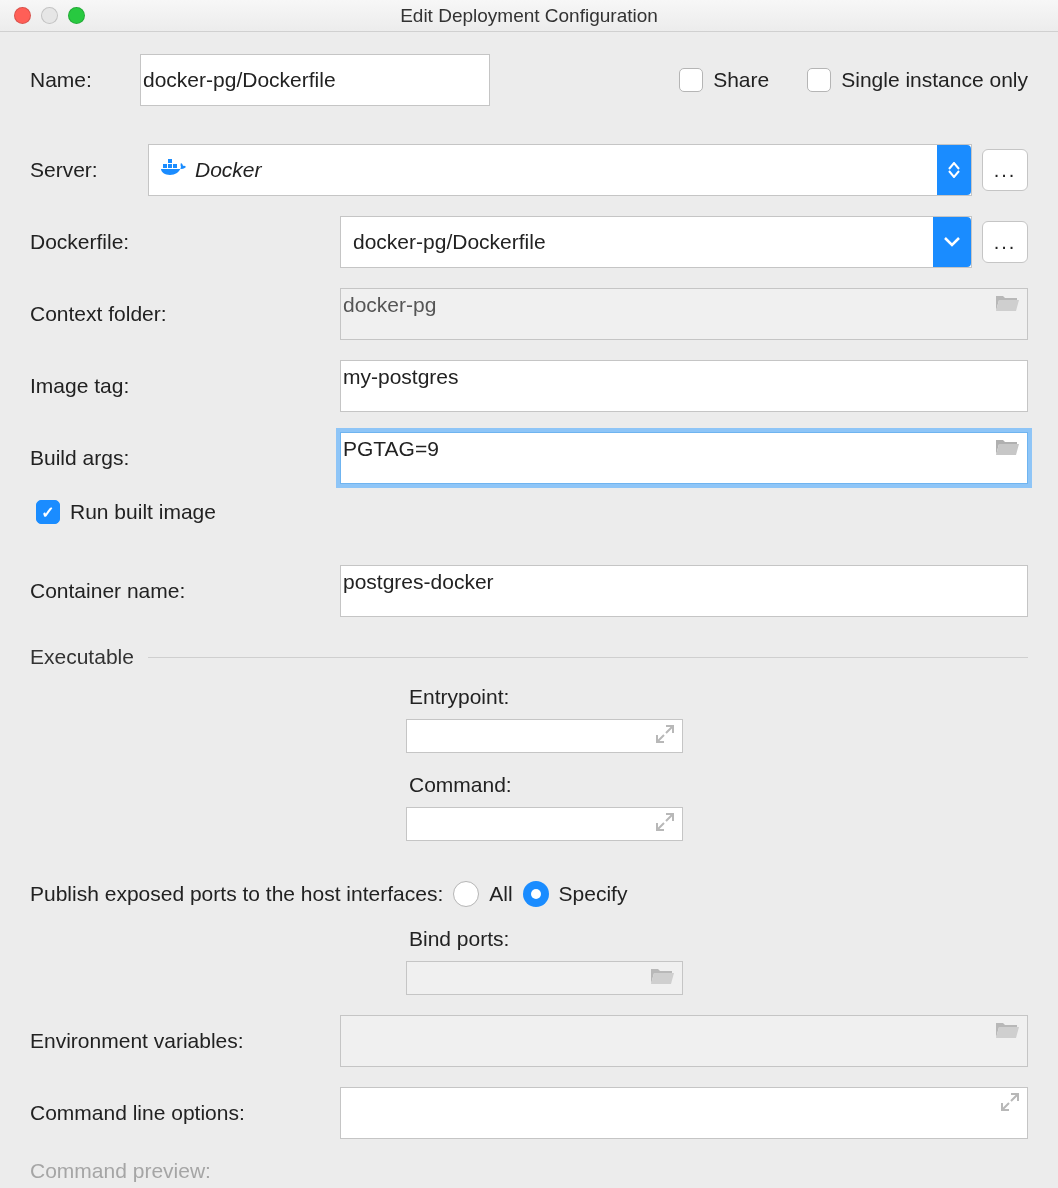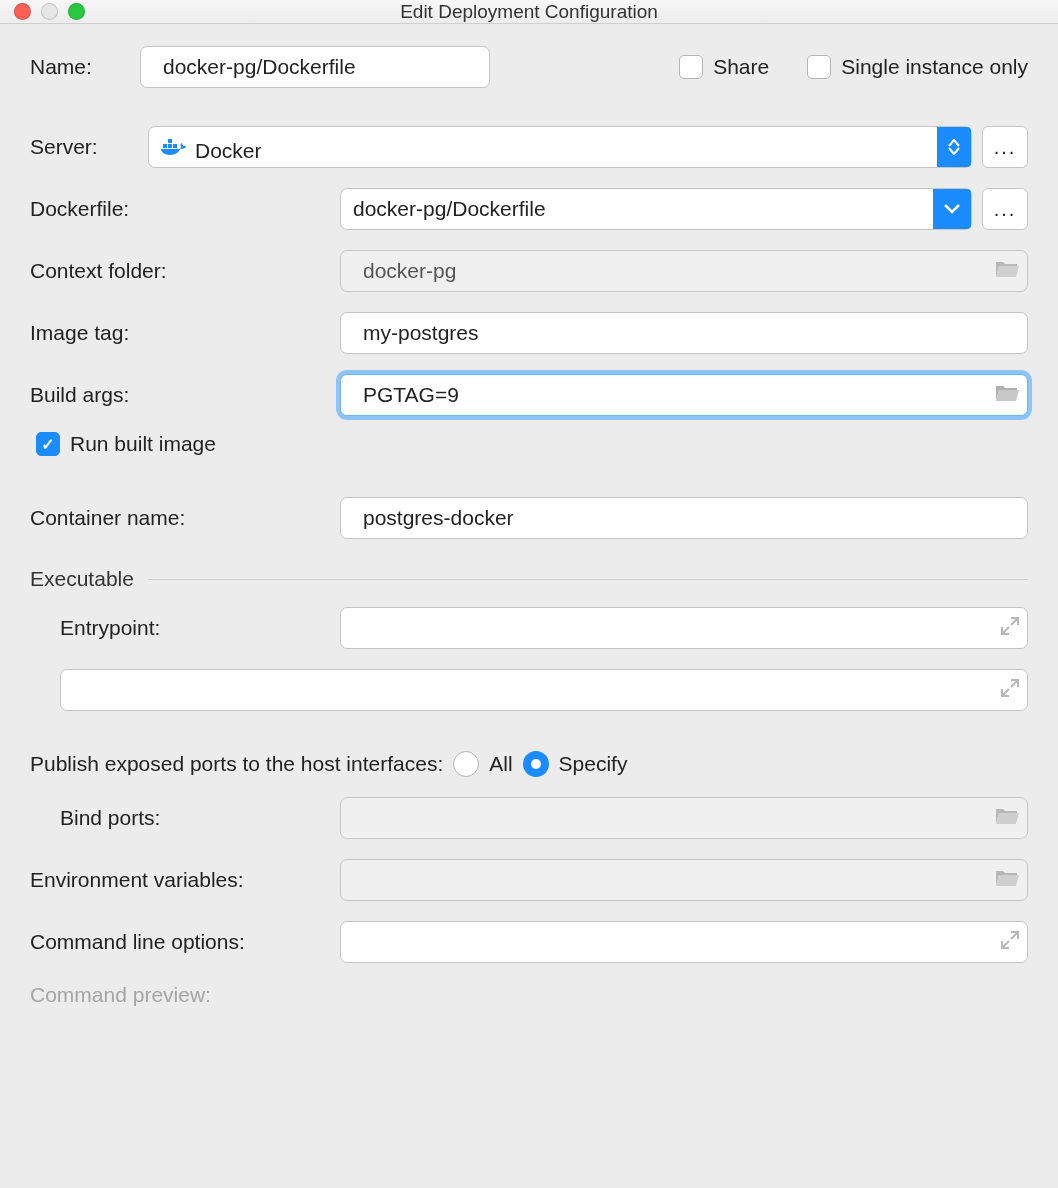--- a/index.html
+++ b/index.html
@@ -6,21 +6,21 @@
 body {
   font-family: -apple-system, "Helvetica Neue", Arial, sans-serif;
   font-size: 18px;
   background: #ececec;
   color: #222;
   width: 1058px;
   height: 1188px;
   overflow: hidden;
 }
 .titlebar {
-  height: 24px;
+  height: 32px;
   display: flex;
   align-items: center;
   padding: 0 14px;
   position: relative;
   border-bottom: 1px solid #d0d0d0;
   background: linear-gradient(#f7f7f7,#ececec);
 }
 .traffic { display: flex; gap: 10px; }
 .traffic .dot { width: 17px; height: 17px; border-radius: 50%; border: 1px solid rgba(0,0,0,0.15); }
 .dot.red { background:#ff5f57; }
@@ -29,37 +29,37 @@
 .title {
   position: absolute; left:0; right:0; text-align:center;
   font-size: 19px; color:#333;
 }
 .content { padding: 22px 30px 10px 30px; }
 .row { display:flex; align-items:center; margin-bottom: 20px; gap: 10px; }
 .label { font-size: 21px; color:#222; white-space:nowrap; }
 .lblcol { width: 300px; flex-shrink:0; }
 .lblcol2 { width: 270px; flex-shrink:0; padding-left: 0; }
 input.txt, .select, .combo, .field {
-  height: 42px; font-size: 21px; color:#222;
-  background:#fff; border:1px solid #c5c5c5; border-radius:7px;
-  padding: 4px 22px; outline:none;
+  height: 52px; font-size: 21px; color:#222;
+  background:#fff; border:1px solid #c5c5c5; border-radius:0;
+  padding: 4px 2px; outline:none;
 }
 input.txt { flex:1; }
-.field { flex:1; display:flex; align-items:center; position:relative; }
+.field { flex:1; display:flex; align-items:flex-start; position:relative; }
 .field.disabled { background:#f0f0f0; color:#666; }
 .field input { border:none; background:transparent; font-size:21px; width:100%; outline:none; color:#222; }
 .field.disabled input { color:#555; }
 .field .folder { position:absolute; right:8px; color:#b8b8b8; }
 .field .expand { position:absolute; right:8px; color:#b8b8b8; }
 .checkbox { width:24px; height:24px; border:1px solid #b5b5b5; border-radius:5px; background:#fff; display:inline-flex; align-items:center; justify-content:center; }
 .checkbox.checked { background:#1a8cff; border-color:#1a8cff; color:#fff; font-size:16px; }
 .checkbox.checked::after { content:"✓"; font-weight:bold; }
 .chk-row { display:flex; align-items:center; gap:10px; }
 .select {
-  flex:1; display:flex; align-items:flex-end; position:relative; padding-left:12px;
+  flex:1; display:flex; align-items:center; position:relative; padding-left:12px;font-style:italic;
 }
 .select .arrows {
   position:absolute; right:0; top:0; bottom:0; width:34px;
   background:#1a8cff; border-radius:0 4px 4px 0;
   display:flex; flex-direction:column; align-items:center; justify-content:center;
 }
 .select .arrows svg { display:block; }
 .combo {
   flex:1; display:flex; align-items:center; position:relative; padding-left:12px;
 }
@@ -74,21 +74,21 @@
 }
 .section-title { font-size:21px; color:#333; margin-top:28px; margin-bottom:16px; display:flex; align-items:center; gap:14px; }
 .section-title .line { flex:1; height:1px; background:#cfcfcf; }
 .radio { width:26px; height:26px; border-radius:50%; border:1px solid #b5b5b5; background:#fff; display:inline-flex; align-items:center; justify-content:center; }
 .radio.checked { border:none; background:#1a8cff; }
 .radio.checked::after { content:""; width:10px; height:10px; border-radius:50%; background:#fff; }
 .focus-ring { box-shadow: 0 0 0 4px #8ec5f7; border-color:#6fb4f0 !important; }
 .preview-row .label { color:#a5a5a5; }
 .preview .mono { font-family: "Menlo","Courier New",monospace; font-size:20px; color:#666; }
 .docker-icon svg { margin-right:8px; }
-.subrow { padding-left: 30px; }
+.subrow { padding-left: 30px; flex-direction: column; }
 </style>
 </head>
 <body>
 
 <div class="titlebar">
   <div class="traffic">
     <div class="dot red"></div>
     <div class="dot yellow"></div>
     <div class="dot green"></div>
   </div>
@@ -213,20 +213,21 @@
       <span class="expand">
         <svg width="18" height="18" viewBox="0 0 18 18" stroke="#b8b8b8" stroke-width="2" fill="none">
             <path d="M10 1 h7 v7 M10 8 L17 1"></path>
             <path d="M8 17 H1 v-7 M8 10 L1 17"></path>
           </svg>
       </span>
     </div>
   </div>
 
   <div class="row subrow">
+    <span class="label lblcol2">Command:</span>
     <div class="field">
       <input value="" style="">
       <span class="expand">
         <svg width="18" height="18" viewBox="0 0 18 18" stroke="#b8b8b8" stroke-width="2" fill="none">
             <path d="M10 1 h7 v7 M10 8 L17 1"></path>
             <path d="M8 17 H1 v-7 M8 10 L1 17"></path>
           </svg>
       </span>
     </div>
   </div>

